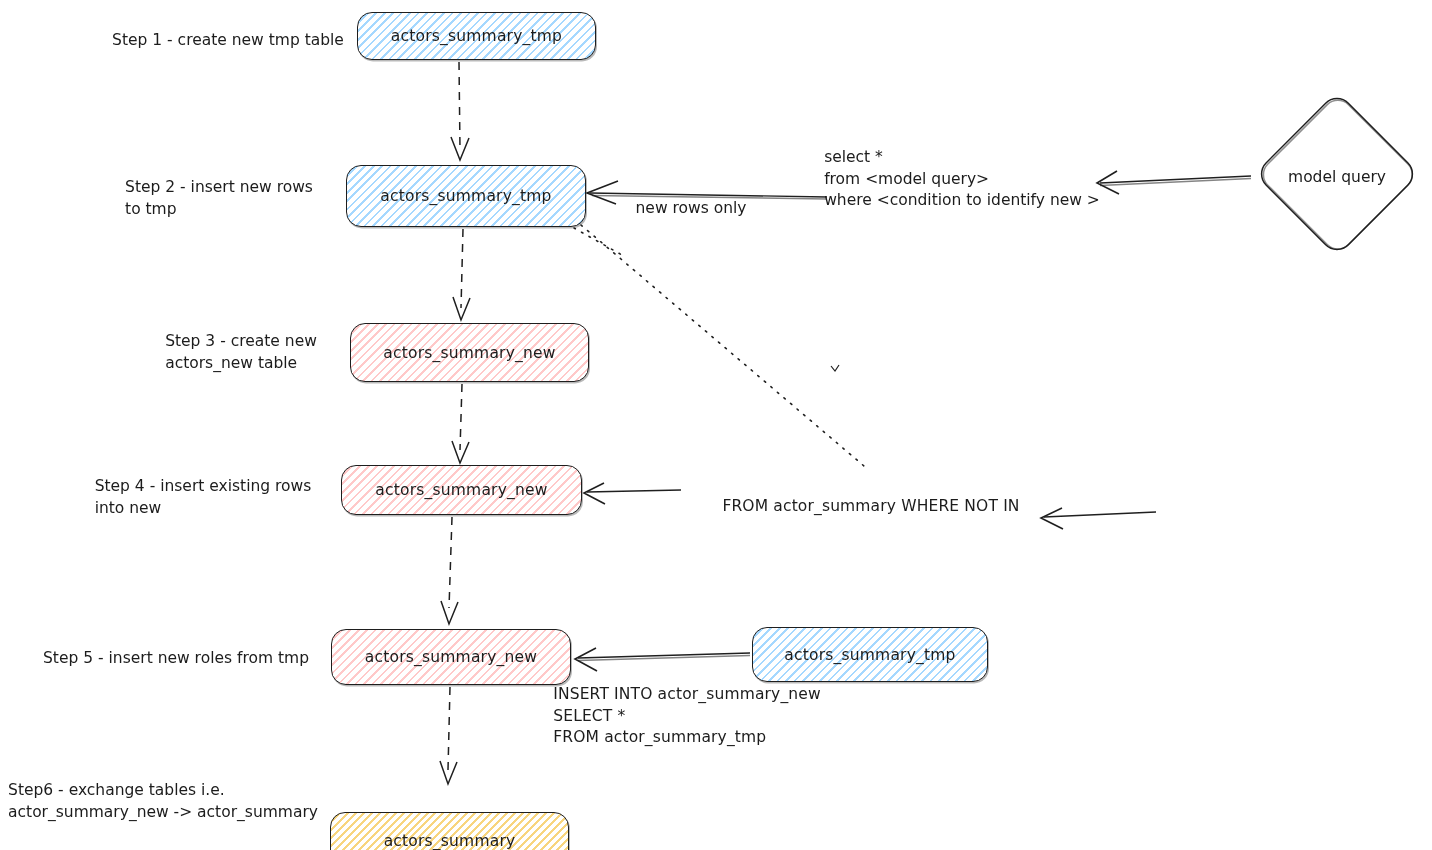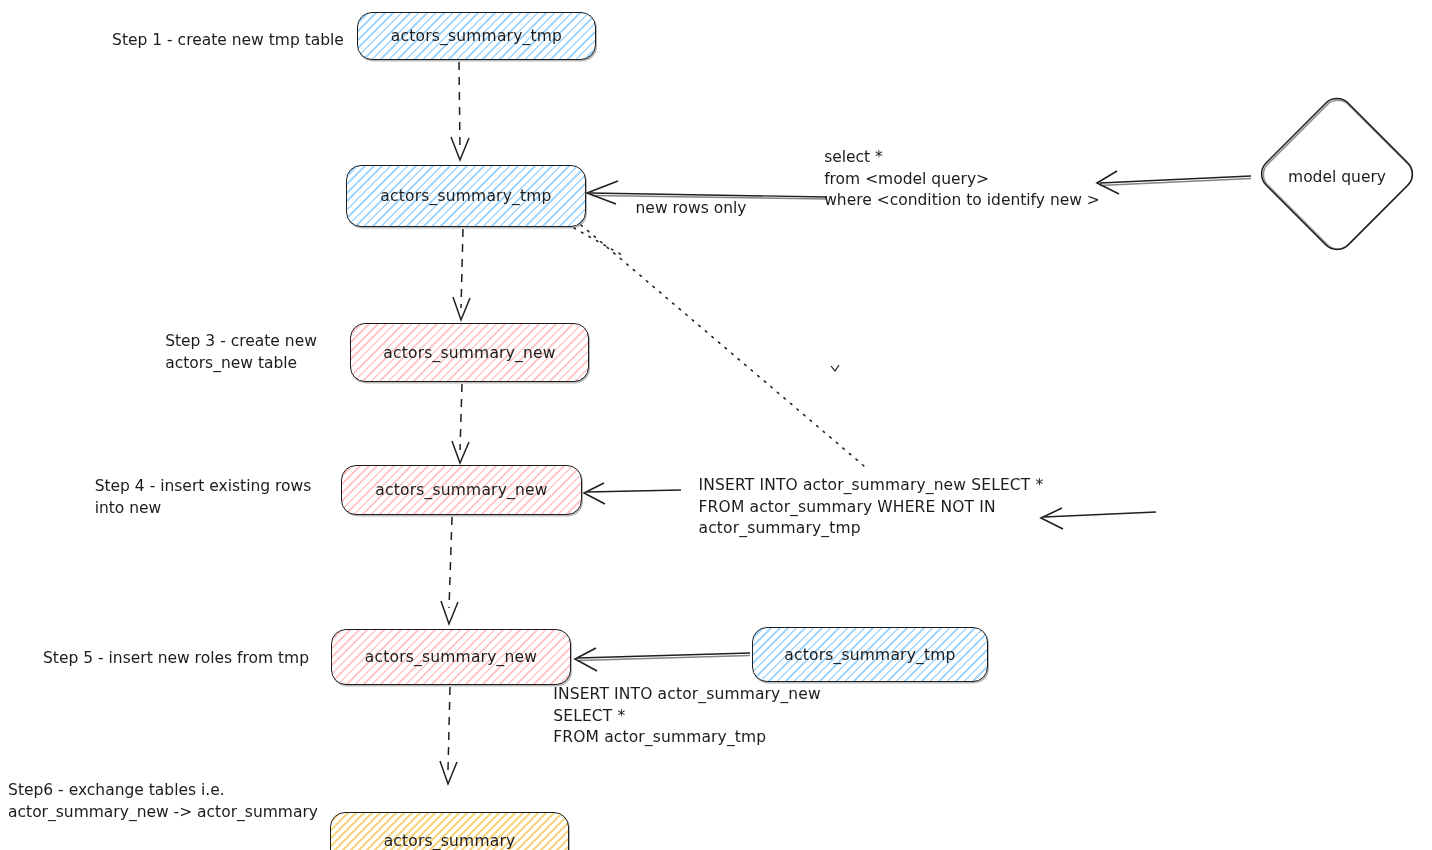--- a/index.html
+++ b/index.html
@@ -97,20 +97,24 @@
 
     <g stroke-width="1.5">
       <rect x="1279" y="116" width="116" height="116" rx="16" fill="#ffffff" transform="rotate(45 1337 174)"></rect>
       <rect x="1280.5" y="117.5" width="114" height="114" rx="15" transform="rotate(45 1337.5 175)" opacity="0.5"></rect>
     </g>
   </svg>
 
   <div class="lbl" style="left:228px;top:41px;">
     <div>Step 1 - create new tmp table</div>
   </div>
+  <div class="lbl" style="left:219px;top:198px;">
+    <div>Step 2 - insert new rows</div>
+    <div>to tmp</div>
+  </div>
   <div class="lbl" style="left:241px;top:352px;">
     <div>Step 3 - create new</div>
     <div>actors_new table</div>
   </div>
   <div class="lbl" style="left:203px;top:497px;">
     <div>Step 4 - insert existing rows</div>
     <div>into new</div>
   </div>
   <div class="lbl" style="left:176px;top:659px;">
     <div>Step 5 - insert new roles from tmp</div>
@@ -150,23 +154,21 @@
     <div>new rows only</div>
   </div>
 
   <div class="lbl" style="left:962px;top:179px;">
     <div>select *</div>
     <div>from &lt;model query&gt;</div>
     <div>where &lt;condition to identify new &gt;</div>
   </div>
 
   <div class="lbl sql" style="left:871px;top:507px;">
-    <div>INSERT INTO actor_summary_new SELECT *</div>
     <div>FROM actor_summary WHERE NOT IN</div>
-    <div>actor_summary_tmp</div>
   </div>
 
   <div class="lbl sql" style="left:687px;top:716px;">
     <div>INSERT INTO actor_summary_new</div>
     <div>SELECT *</div>
     <div>FROM actor_summary_tmp</div>
   </div>
 
 </div>
 

